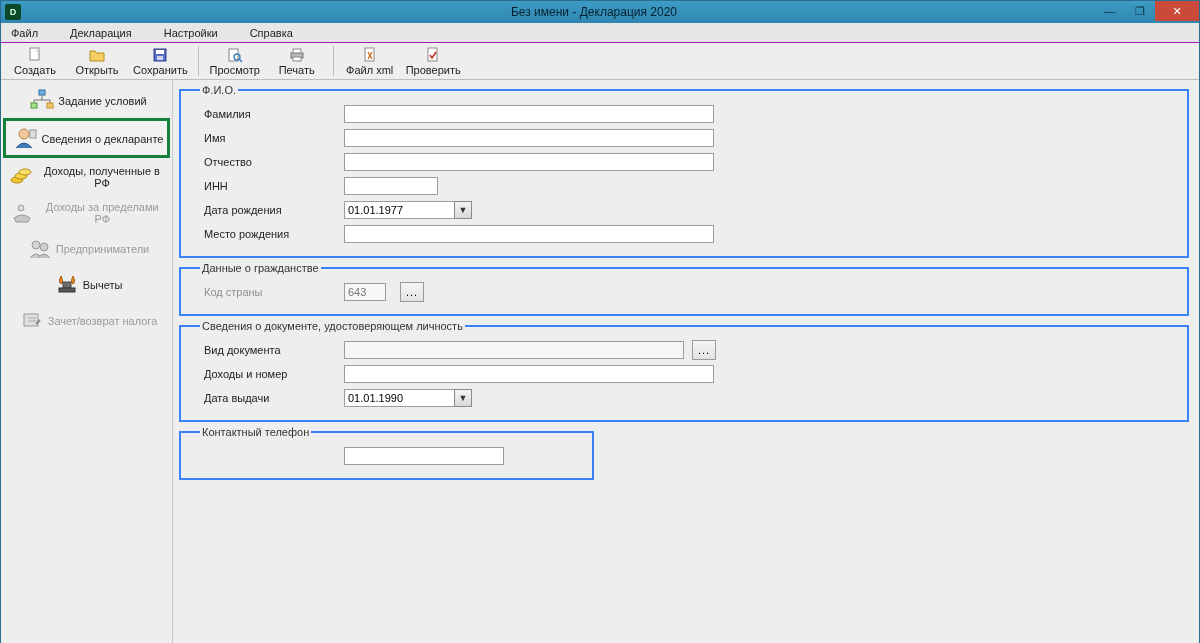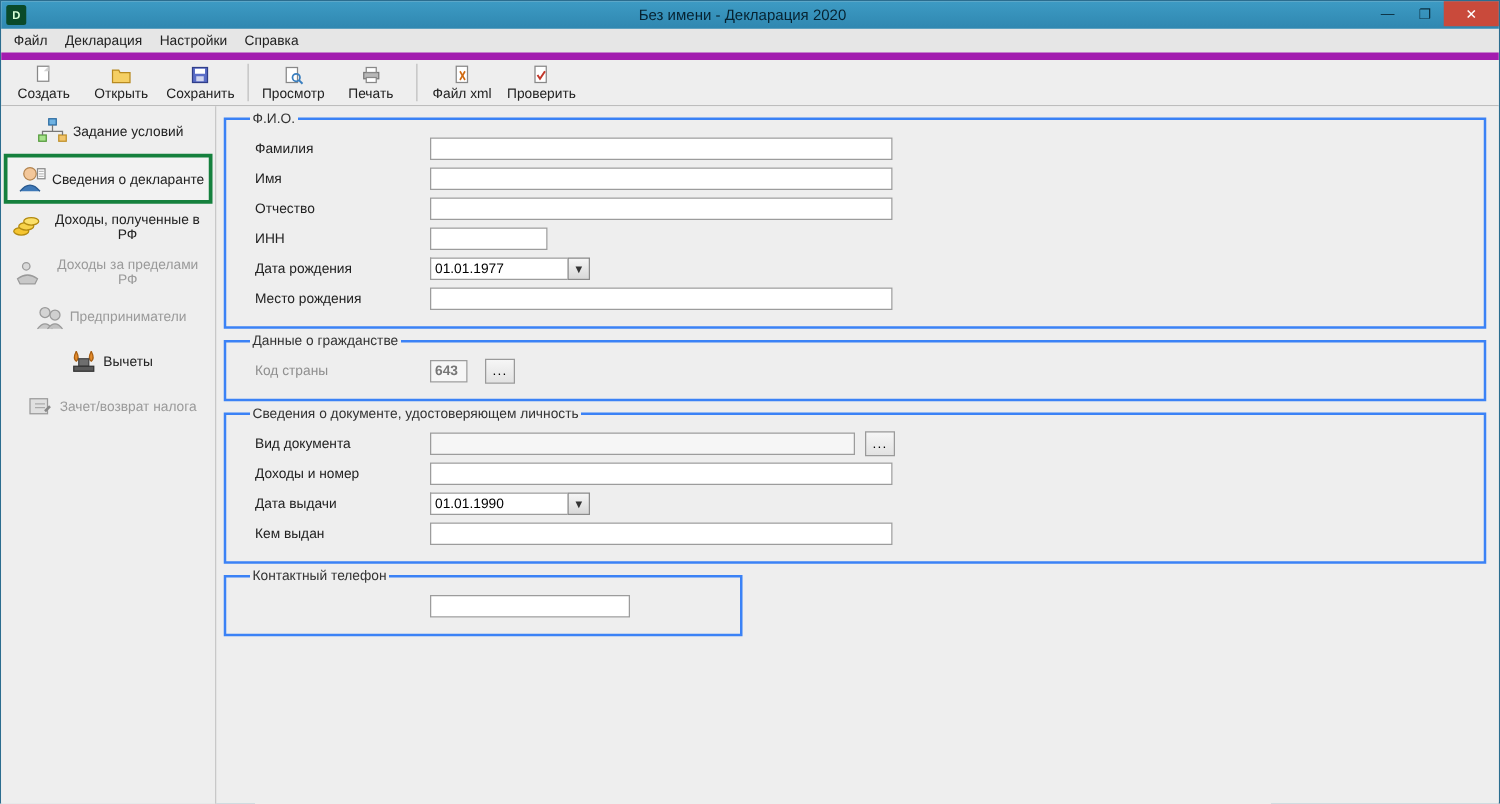--- a/index.html
+++ b/index.html
@@ -67,22 +67,22 @@
   }
   .win-min, .win-max { background: transparent; color: #0a2d3d; }
   .win-close { background: #c94a3b; color: #fff; width: 44px; }
   
   .menubar {
     height: 19px;
     background: #e6e6e6;
     display: flex;
     align-items: center;
     padding: 0 4px;
-    gap: 2px;
-    border-bottom: 6px solid #a21caf;
+    gap: 20px;
+    border-bottom: 1px solid #a21caf;
     font-size: 11px;
   }
   .menubar .menu-item {
     padding: 2px 6px;
     color: #222;
   }
   
   .toolbar {
     height: 36px;
     background: #eee;
@@ -191,21 +191,21 @@
     border: 1px solid #9c9c9c;
     background: #fff;
     font-family: inherit;
     font-size: 11px;
     padding: 0 3px;
     box-sizing: border-box;
   }
   input.txt[disabled] { background: #f6f6f6; color: #777; }
   .w-long { width: 370px; }
   .w-short { width: 94px; }
-  .w-code { width: 30px; font-weight: bold; }
+  .w-code { width: 42px; }
   .w-country { width: 294px; }
   .w-phone { width: 160px; }
   .date-wrap { display:flex; }
   .date-wrap input.txt { width: 110px; border-right: none; }
   .drop-btn {
     width: 18px;
     height: 18px;
     border: 1px solid #8a8a8a;
     background: linear-gradient(#f5f5f5,#d8d8d8);
     display: flex;
@@ -462,24 +462,20 @@
           <span class="lab">Доходы и номер</span>
           <input class="txt w-long" type="text" style="">
         </div>
         <div class="row">
           <span class="lab">Дата выдачи</span>
           <div class="date-wrap">
             <input class="txt" type="text" value="01.01.1990" style="">
             <div class="drop-btn">▼</div>
           </div>
         </div>
-        <div class="row">
-          <span class="lab">Кем выдан</span>
-          <input class="txt w-long" type="text" style="">
-        </div>
       </fieldset>
 
       <fieldset class="group" style="width:380px">
         <legend>Контактный телефон</legend>
         <div class="row">
           <span class="lab" style="width:140px"></span>
           <input class="txt w-phone" type="text" style="">
         </div>
       </fieldset>
 

